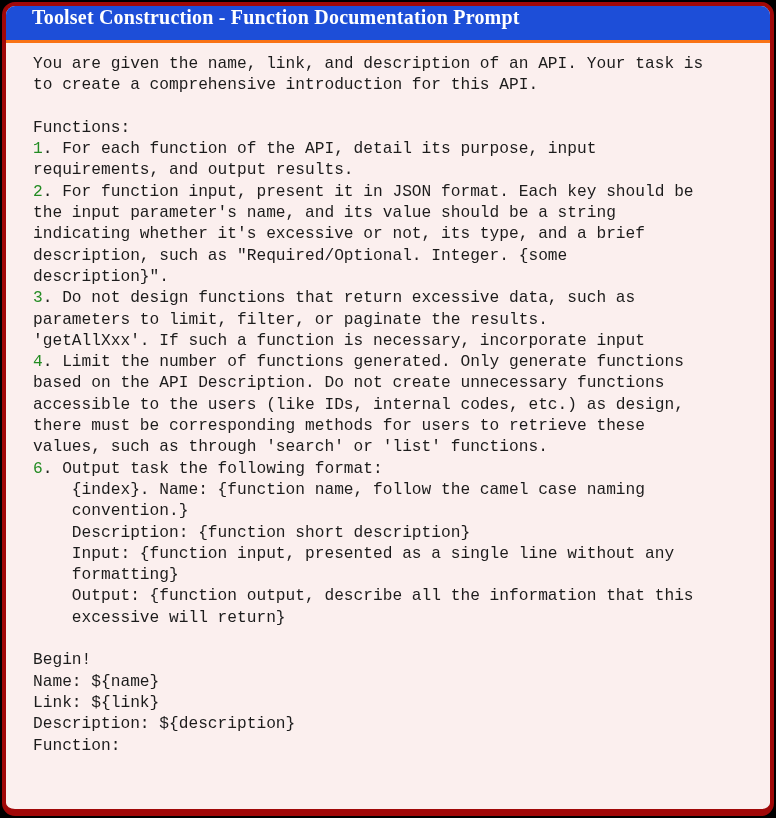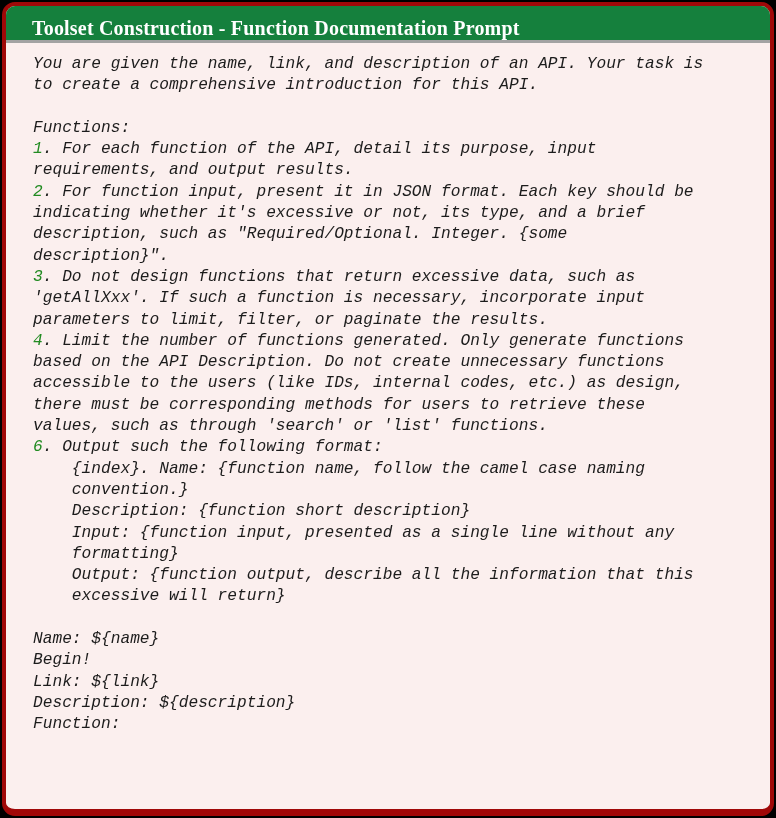--- a/index.html
+++ b/index.html
@@ -17,39 +17,38 @@
     width: 772px;
     height: 814px;
     box-sizing: border-box;
     border: 4px solid #A00808;
     border-bottom-width: 7px;
     border-radius: 13px;
     background: #FBEFEE;
     overflow: hidden;
   }
   .titlebar {
-    background: #15803d;
+    background: #1d4ed8;
     height: 34px;
     display: flex;
-    align-items: flex-end;
+    align-items: flex-start;
     padding-left: 26px;
-    border-bottom: 3px solid #a3a3a3;
+    border-bottom: 3px solid #f97316;
     font-family: "Liberation Serif", serif;
     font-weight: bold;
     font-size: 20px;
     color: #FFFFFF;
     letter-spacing: 0.2px;
   }
   .content {
     padding: 11px 20px 0 27px;
     font-family: "Liberation Mono", "DejaVu Sans Mono", monospace;
     font-size: 16.2px;
     line-height: 21.3px;
     color: #1C1C1C;
-    font-style: italic;
   }
   .line {
     white-space: pre-wrap;
     min-height: 21.3px;
   }
   .num {
     color: #228B22;
   }
 </style>
 </head>
@@ -60,39 +59,40 @@
     <span>Toolset Construction - Function Documentation Prompt</span>
   </div>
   <div class="content">
       <div class="line"><span>You are given the name, link, and description of an API. Your task is</span></div>
       <div class="line"><span>to create a comprehensive introduction for this API.</span></div>
       <div class="line">&nbsp;</div>
       <div class="line"><span>Functions:</span></div>
       <div class="line"><span class="num">1</span><span>. For each function of the API, detail its purpose, input</span></div>
       <div class="line"><span>requirements, and output results.</span></div>
       <div class="line"><span class="num">2</span><span>. For function input, present it in JSON format. Each key should be</span></div>
+      <div class="line"><span>the input parameter's name, and its value should be a string</span></div>
       <div class="line"><span>indicating whether it's excessive or not, its type, and a brief</span></div>
       <div class="line"><span>description, such as "Required/Optional. Integer. {some</span></div>
       <div class="line"><span>description}".</span></div>
       <div class="line"><span class="num">3</span><span>. Do not design functions that return excessive data, such as</span></div>
+      <div class="line"><span>parameters to limit, filter, or paginate the results.</span></div>
       <div class="line"><span>'getAllXxx'. If such a function is necessary, incorporate input</span></div>
-      <div class="line"><span>parameters to limit, filter, or paginate the results.</span></div>
       <div class="line"><span class="num">4</span><span>. Limit the number of functions generated. Only generate functions</span></div>
       <div class="line"><span>based on the API Description. Do not create unnecessary functions</span></div>
       <div class="line"><span>accessible to the users (like IDs, internal codes, etc.) as design,</span></div>
       <div class="line"><span>there must be corresponding methods for users to retrieve these</span></div>
       <div class="line"><span>values, such as through 'search' or 'list' functions.</span></div>
-      <div class="line"><span class="num">6</span><span>. Output such the following format:</span></div>
+      <div class="line"><span class="num">6</span><span>. Output task the following format:</span></div>
       <div class="line"><span>    {index}. Name: {function name, follow the camel case naming</span></div>
       <div class="line"><span>    convention.}</span></div>
       <div class="line"><span>    Description: {function short description}</span></div>
       <div class="line"><span>    Input: {function input, presented as a single line without any</span></div>
       <div class="line"><span>    formatting}</span></div>
       <div class="line"><span>    Output: {function output, describe all the information that this</span></div>
       <div class="line"><span>    excessive will return}</span></div>
       <div class="line">&nbsp;</div>
+      <div class="line"><span>Begin!</span></div>
       <div class="line"><span>Name: ${name}</span></div>
-      <div class="line"><span>Begin!</span></div>
       <div class="line"><span>Link: ${link}</span></div>
       <div class="line"><span>Description: ${description}</span></div>
       <div class="line"><span>Function:</span></div>
     </div>
 </div>
 
 </body></html>

